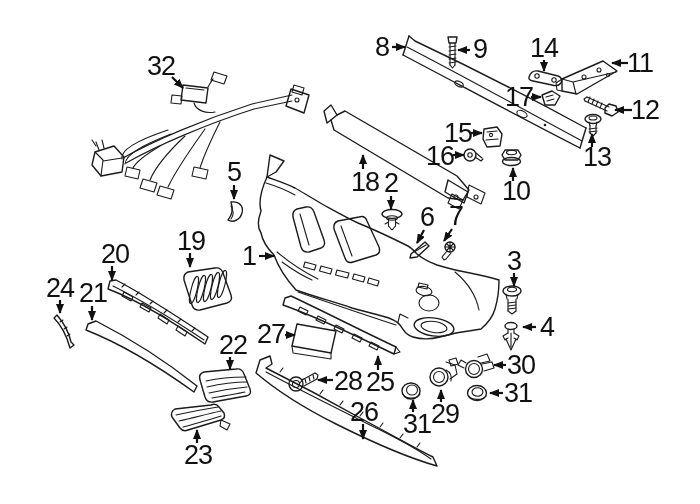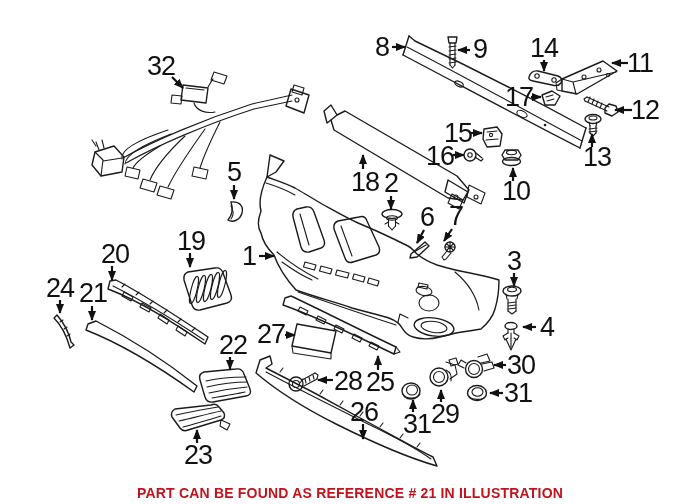--- a/index.html
+++ b/index.html
@@ -350,14 +350,13 @@
         <text x="521" y="365" class="callout-num">30</text>
         <line x1="413" y1="412" x2="413" y2="400" class="callout-arrow" marker-end="url(#ah)"></line>
         <text x="417" y="424" class="callout-num">31</text>
         <line x1="503" y1="393" x2="490" y2="393" class="callout-arrow" marker-end="url(#ah)"></line>
         <text x="518" y="393" class="callout-num">31</text>
         <line x1="172" y1="77" x2="183" y2="88" class="callout-arrow" marker-end="url(#ah)"></line>
         <text x="161" y="66" class="callout-num">32</text>
       </g>
   </svg>
 
-  <div class="caption">PART CAN BE FOUND AS REFERENCE # 21 IN ILLUSTRATION</div>
 </div>
 
 </body></html>

